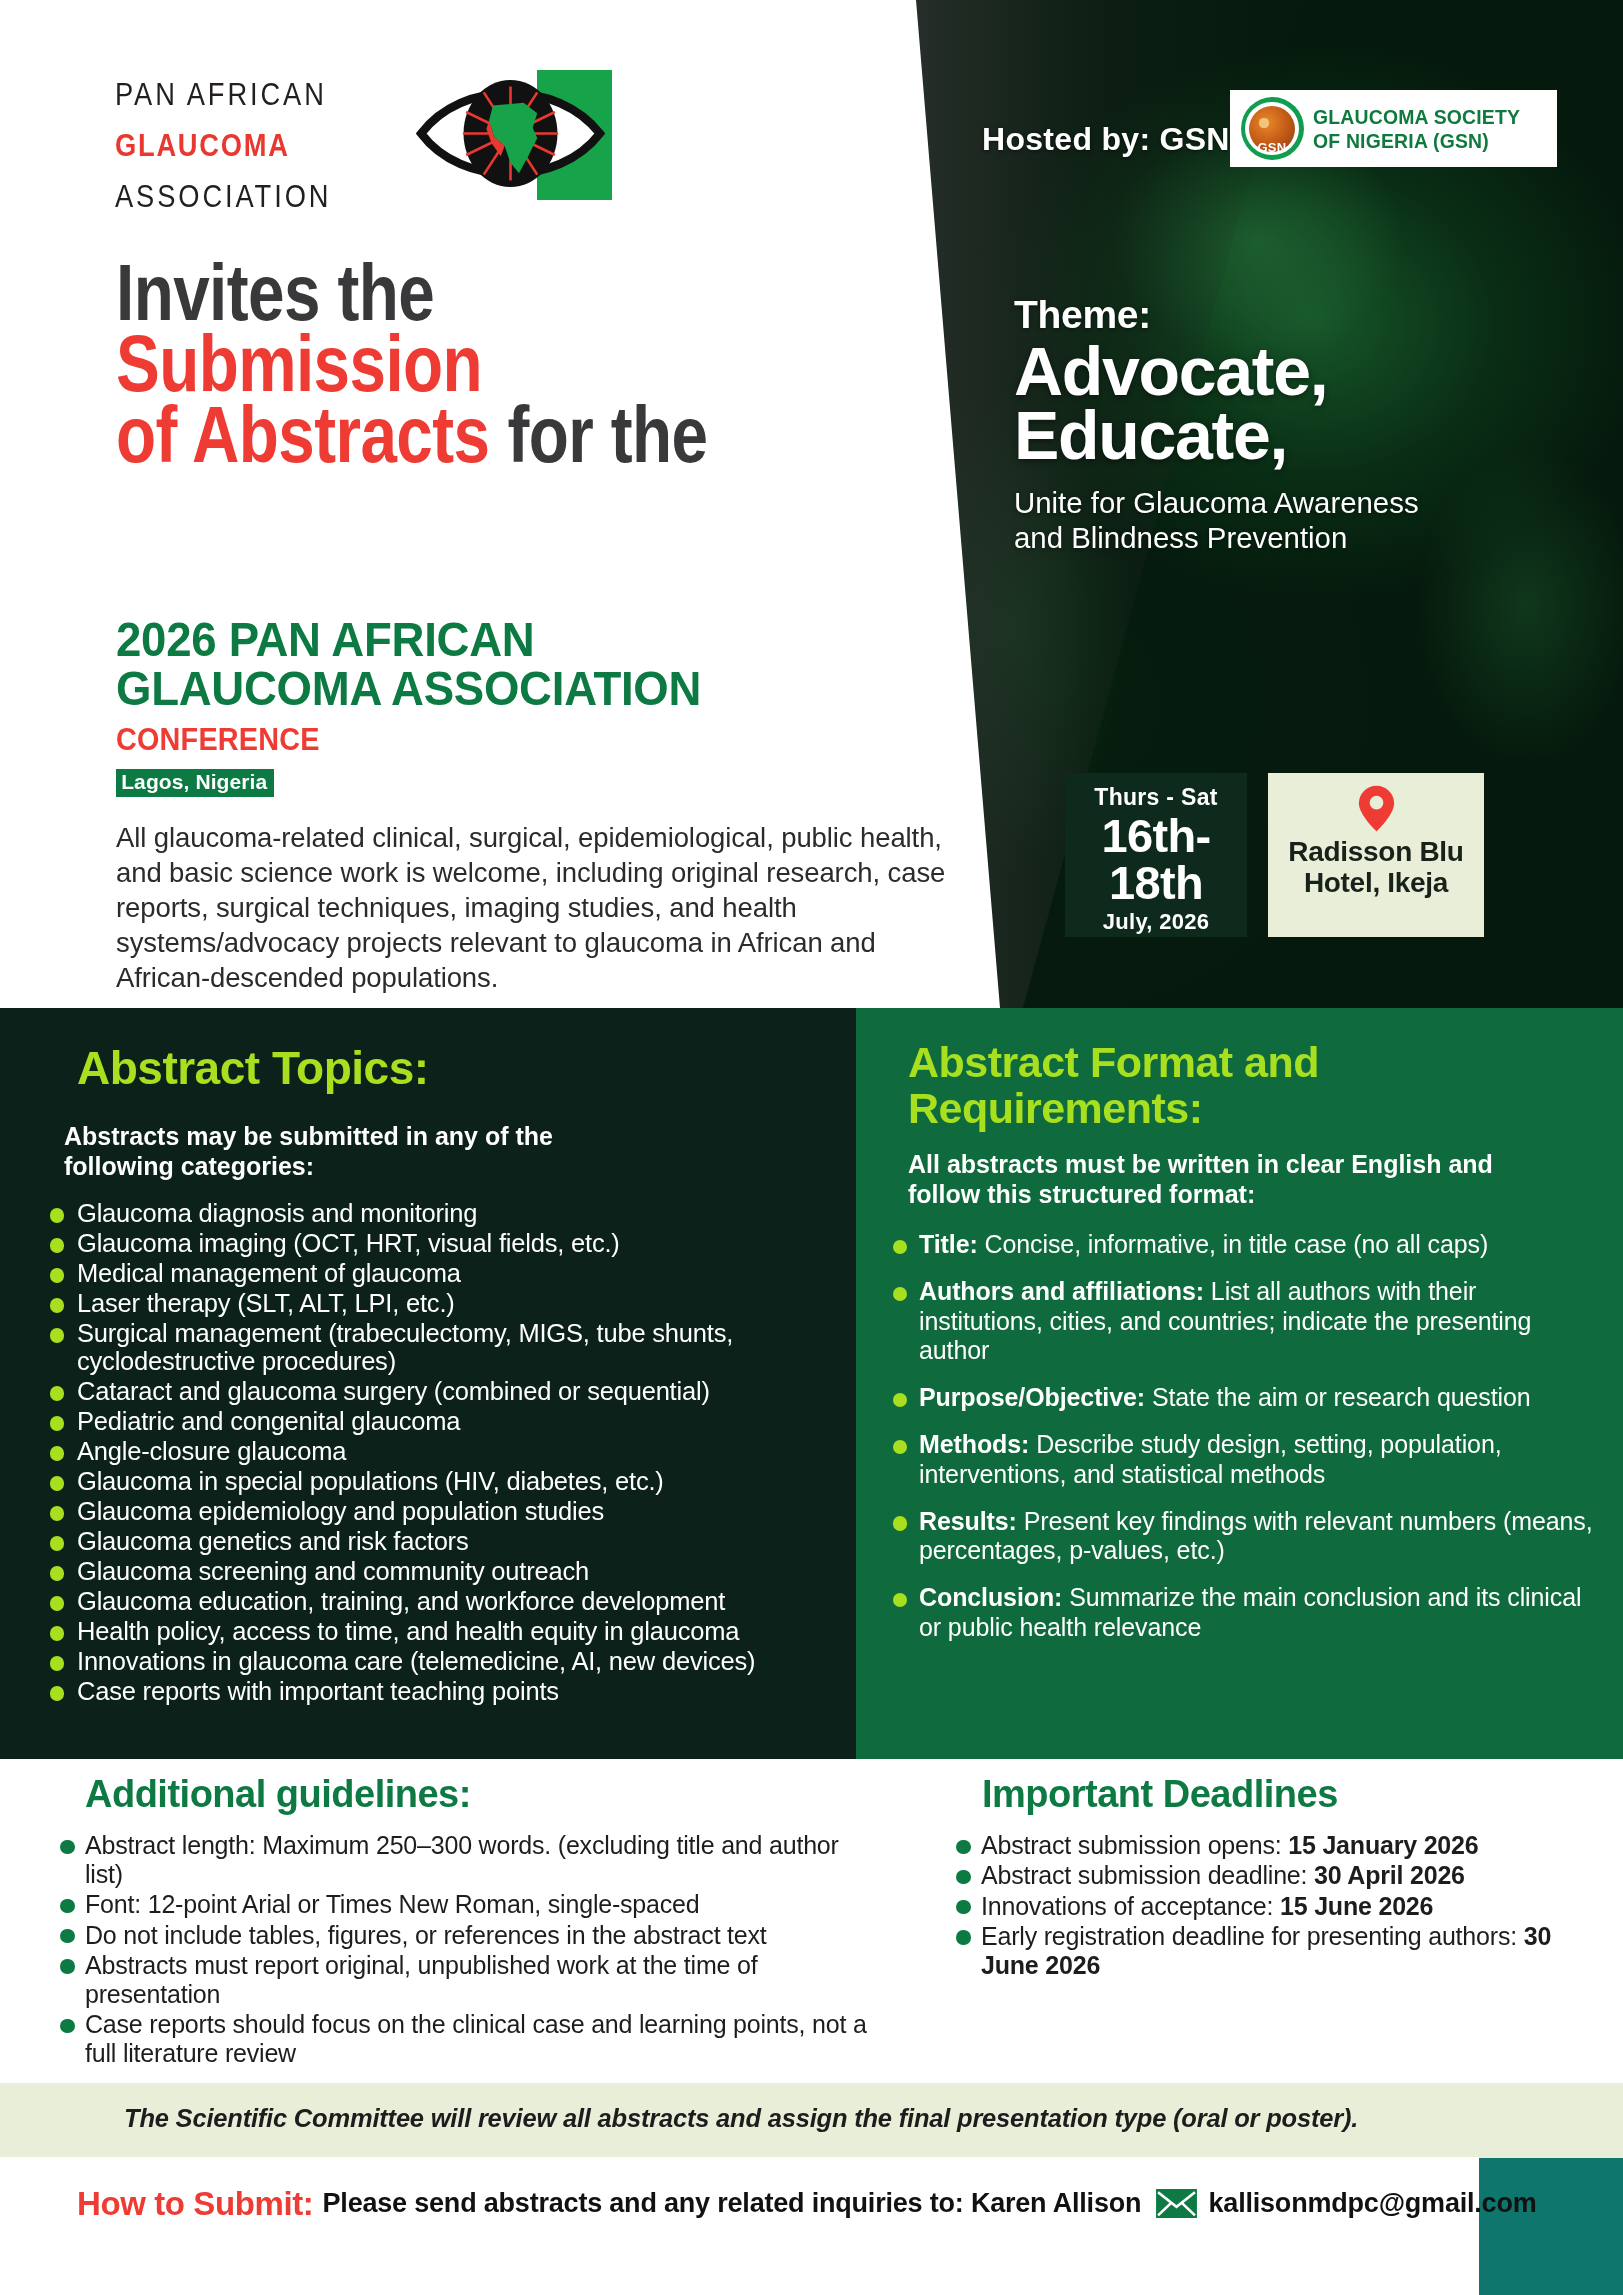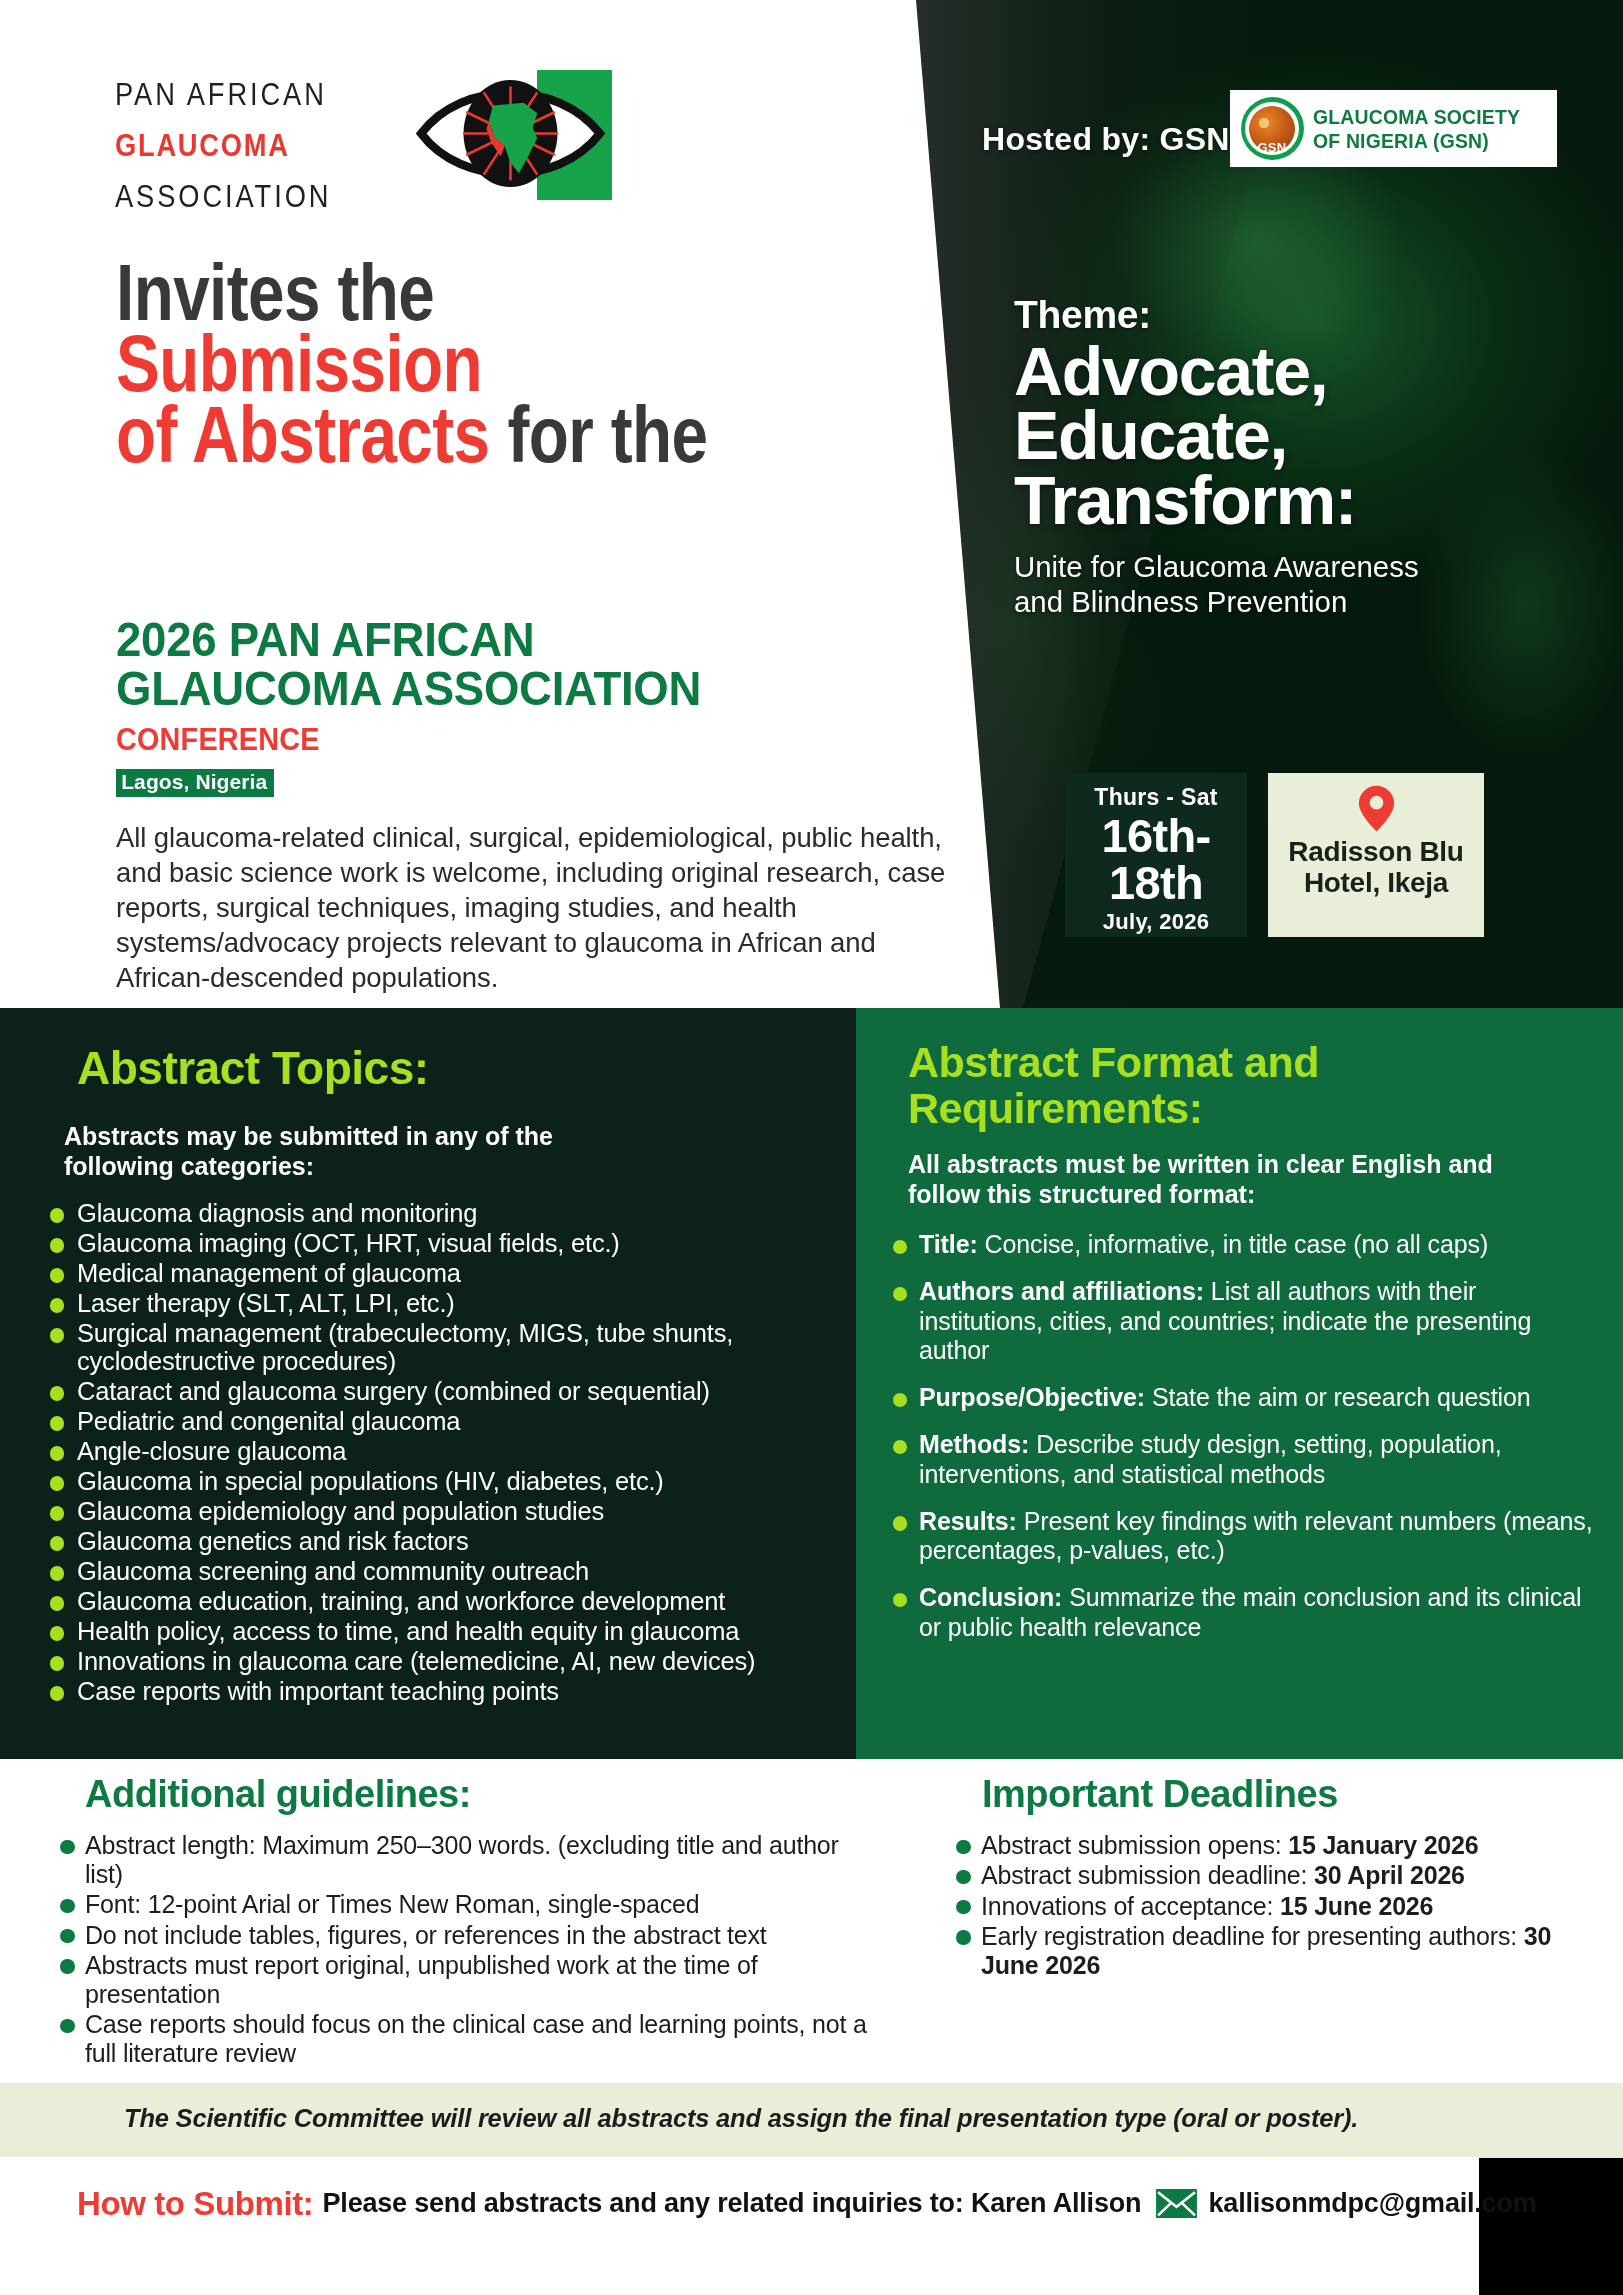--- a/index.html
+++ b/index.html
@@ -3,21 +3,21 @@
 <meta charset="utf-8">
 <style>
   html,body{margin:0;padding:0;}
   body{
     width:1623px;height:2295px;
     background:#ffffff;
     font-family:"Liberation Sans", sans-serif;
     overflow:hidden;
     position:relative;
   }
-  .poster{position:relative;width:1623px;height:2295px;overflow:hidden;background:#000000;}
+  .poster{position:relative;width:1623px;height:2295px;overflow:hidden;background:#0f766e;}
 
   
   .hero{position:absolute;left:0;top:0;width:1623px;height:1008px;overflow:hidden;background:#ffffff;}
   .hero-photo{
     position:absolute;right:0;top:0;width:811px;height:1008px;
     background:
       radial-gradient(ellipse 327px 275px at 62% 32%, rgba(25,95,45,.85) 0%, rgba(10,48,22,.9) 55%, rgba(5,26,13,.95) 100%),
       radial-gradient(ellipse 458px 458px at 30% 70%, rgba(18,72,34,.8) 0%, rgba(6,30,15,.95) 70%),
       linear-gradient(160deg,#163d21 0%,#0c2a15 45%,#07200f 100%);
   }
@@ -252,21 +252,20 @@
       <div class="conf-sub">CONFERENCE</div>
       <div><span class="conf-loc">Lagos, Nigeria</span></div>
     </div>
 
     <div class="hero-para">All glaucoma-related clinical, surgical, epidemiological, public health, and basic science work is welcome, including original research, case reports, surgical techniques, imaging studies, and health systems/advocacy projects relevant to glaucoma in African and African-descended populations.</div>
 
     <div class="theme-wrap">
       <div class="theme-label">Theme:</div>
       <div class="theme-big">Advocate,</div>
       <div class="theme-big">Educate,</div>
-      <div class="theme-big">Transform:</div>
       <div class="theme-sub">Unite for Glaucoma Awareness</div>
       <div class="theme-sub" style="margin-top:0">and Blindness Prevention</div>
     </div>
 
     <div class="date-box">
       <div class="date-dow">Thurs - Sat</div>
       <div class="date-num">16th-</div>
       <div class="date-num">18th</div>
       <div class="date-month">July, 2026</div>
     </div>

